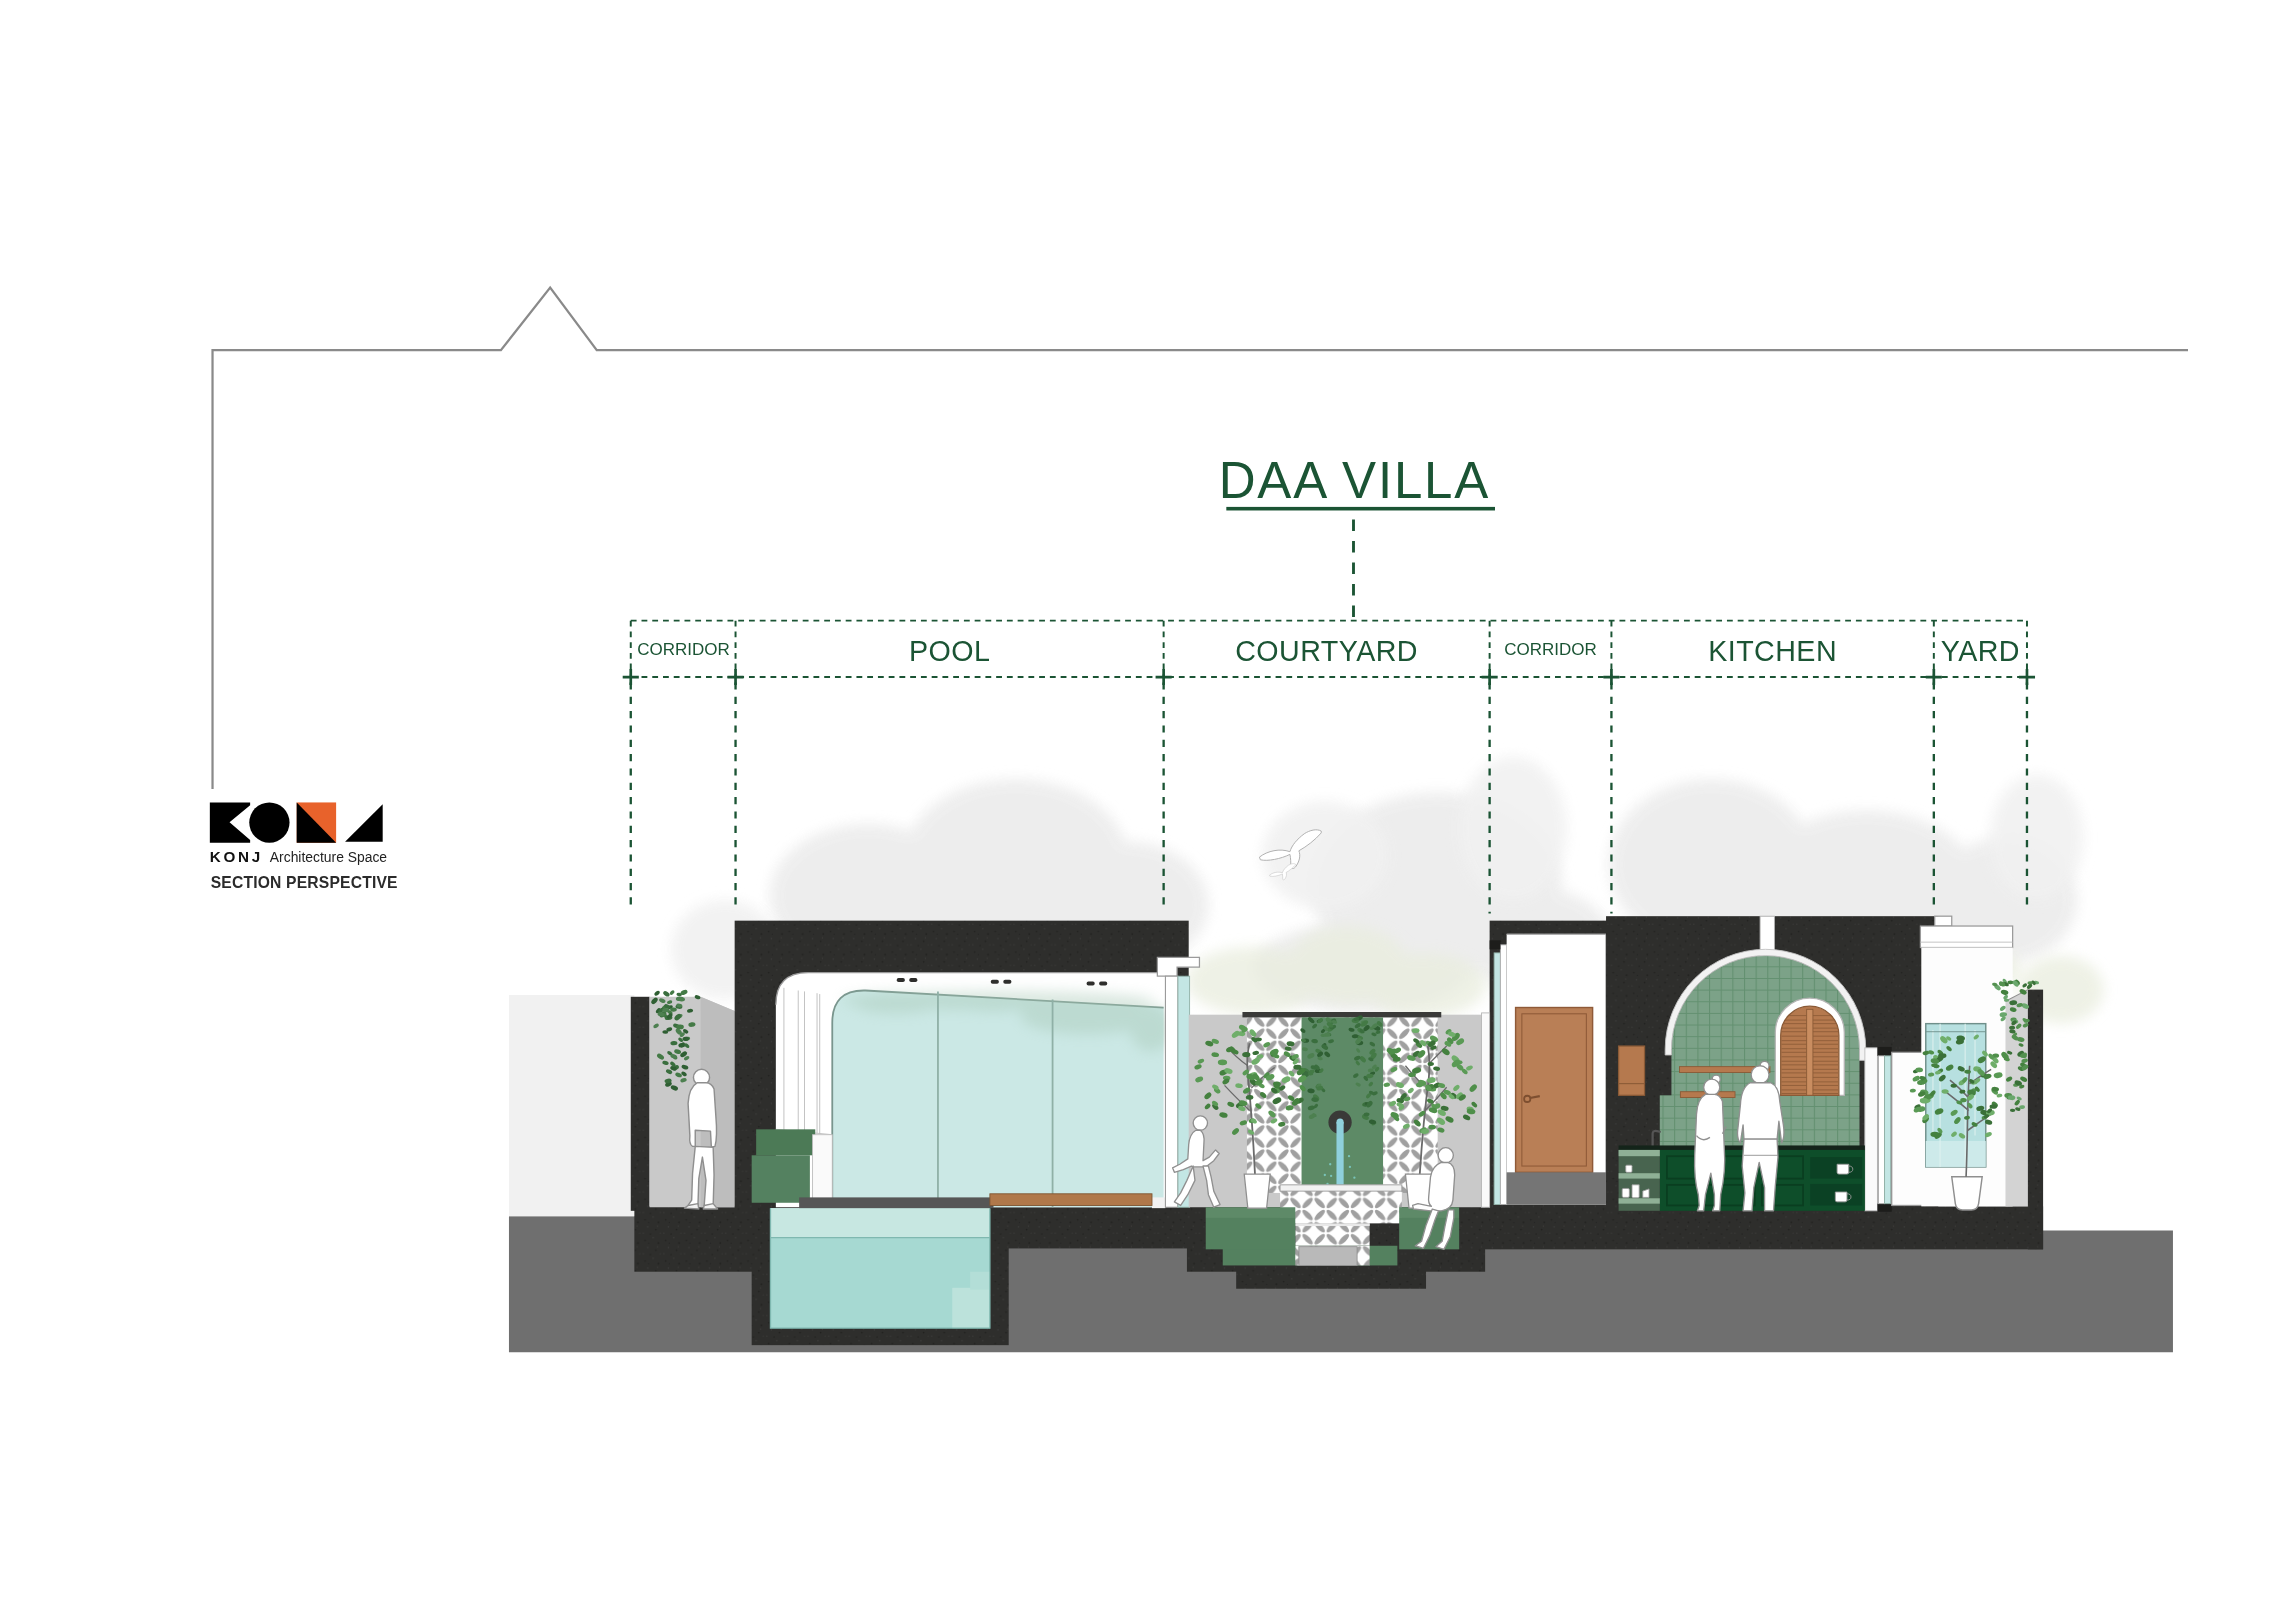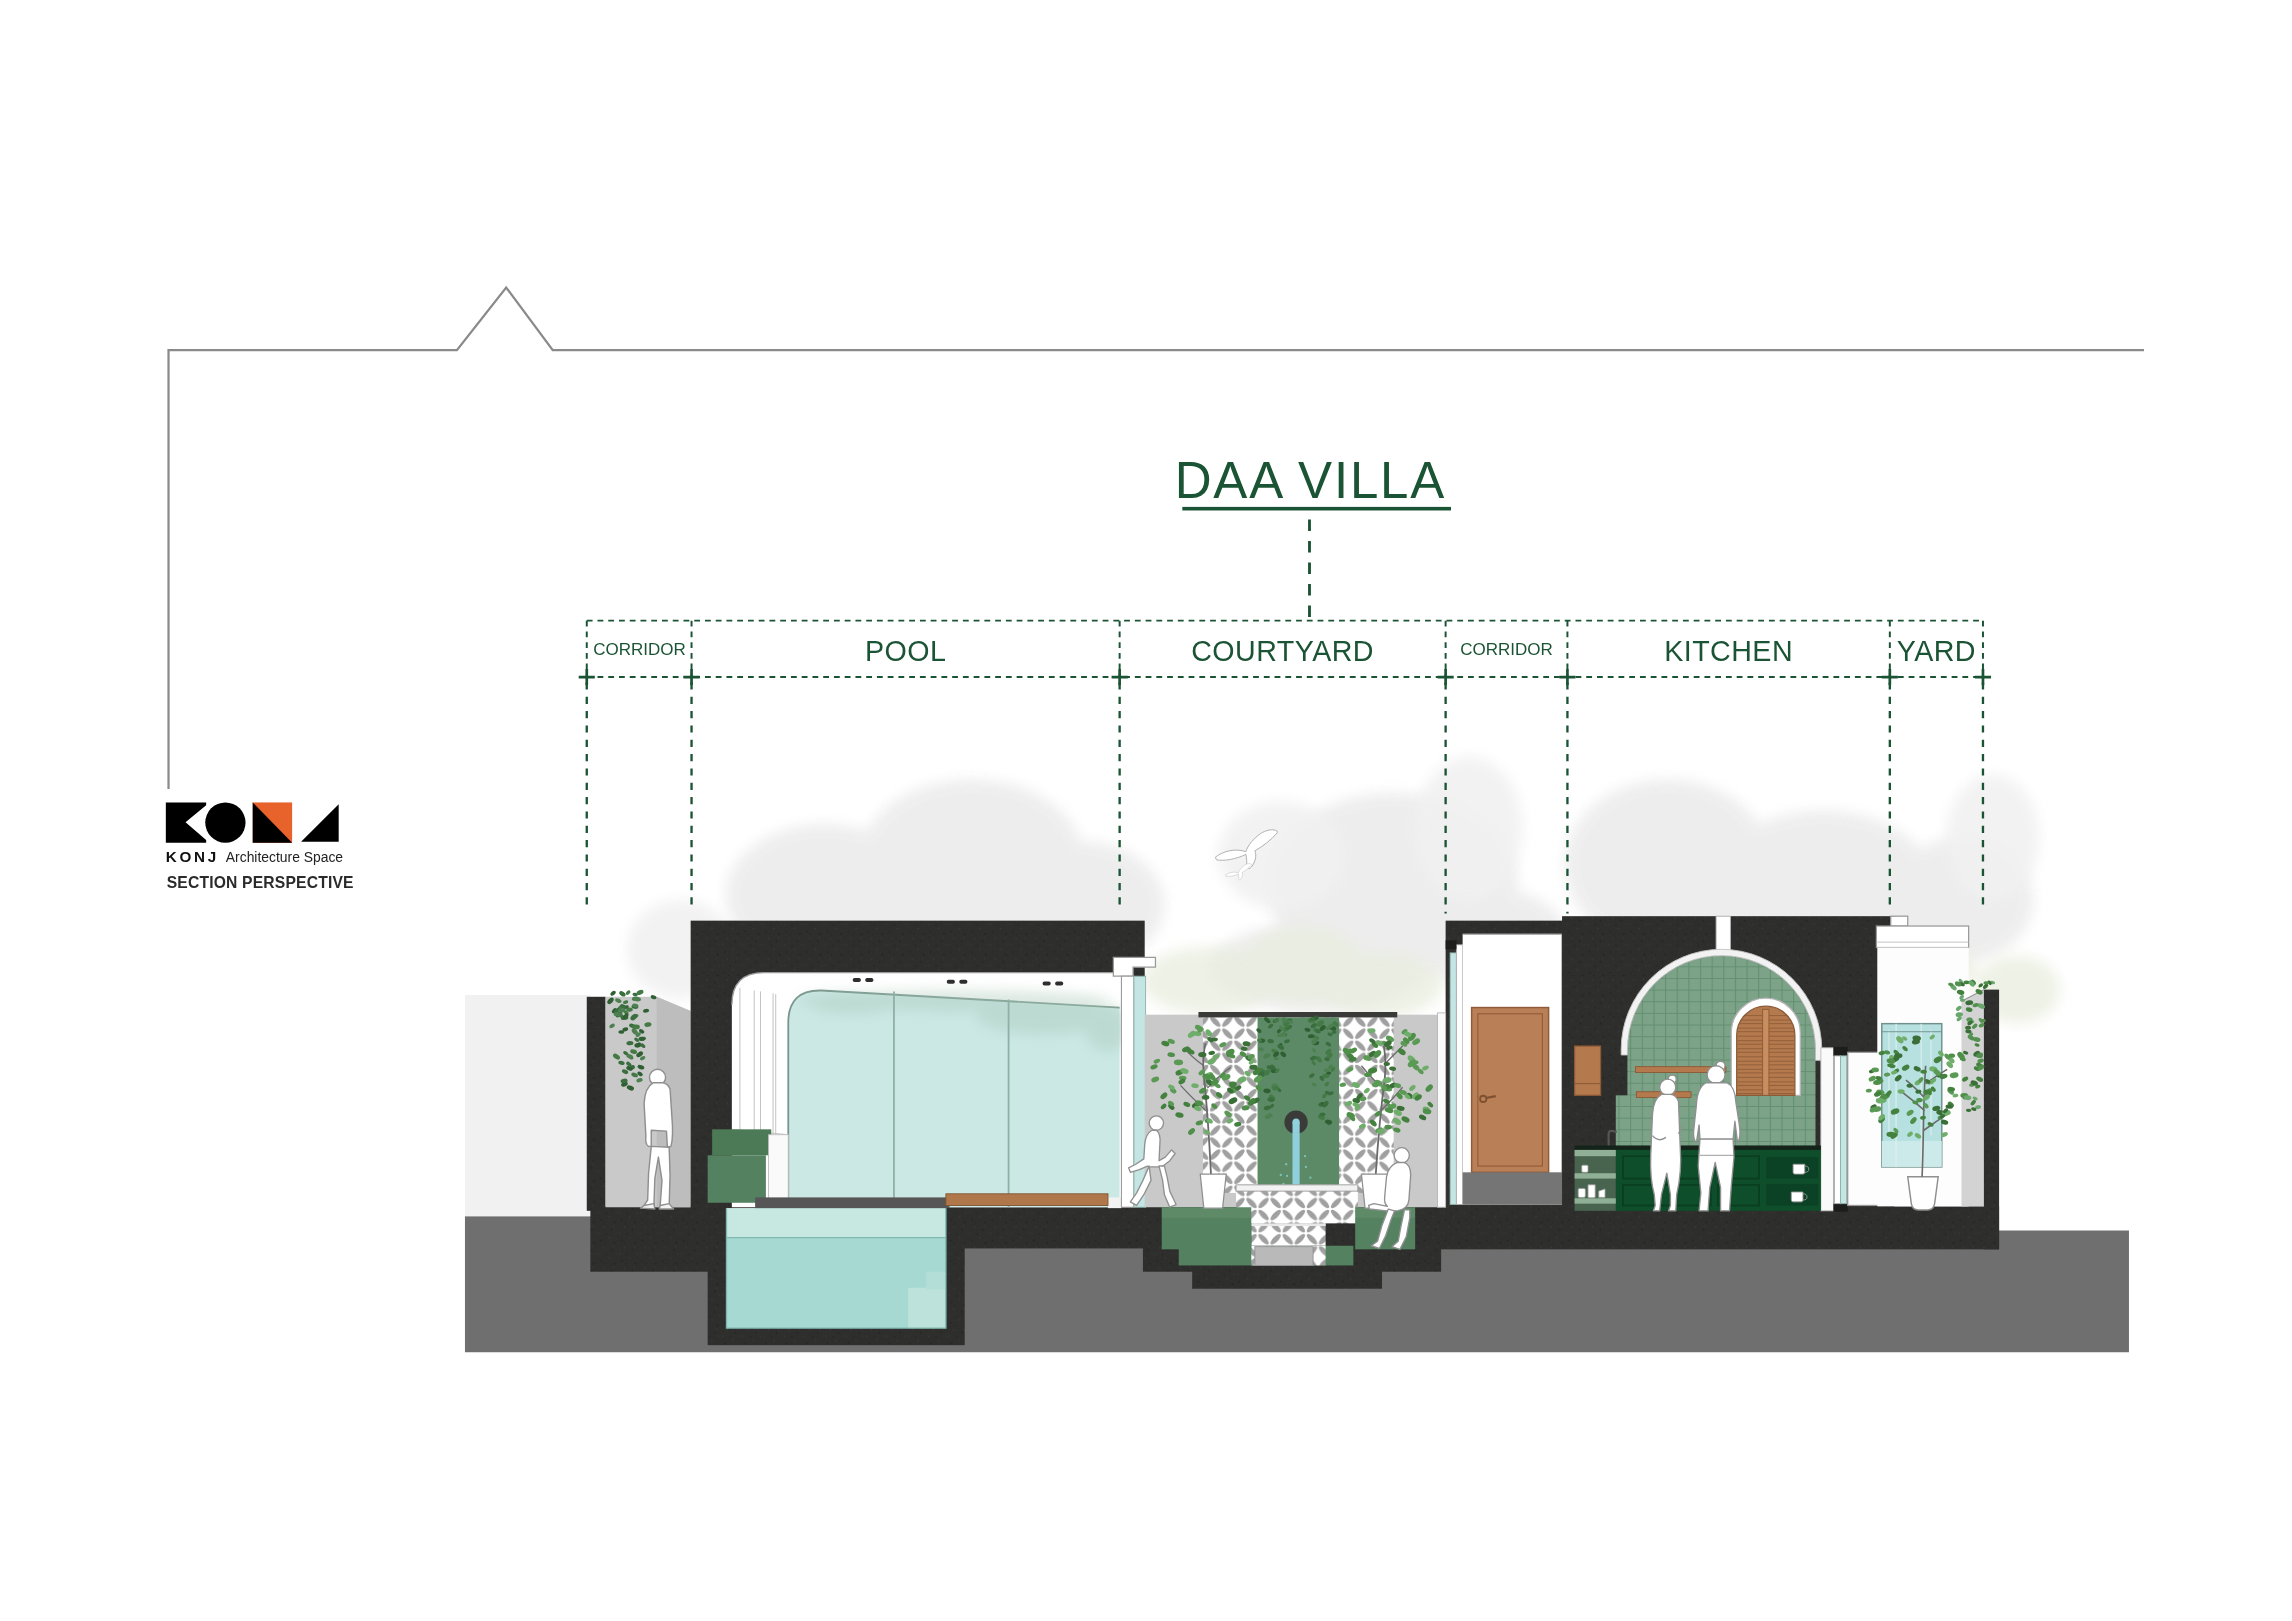--- a/index.html
+++ b/index.html
@@ -1,17 +1,17 @@
 <!DOCTYPE html>
 <html style="font-size:14.3px"><head>
 <meta charset="utf-8">
 <style>
   html,body{margin:0;padding:0;background:#ffffff;}
   .page{width:2144px;height:1621px;position:relative;overflow:hidden;background:#ffffff;
-        font-family:"Liberation Sans", sans-serif;}
+        font-family:"Liberation Sans", sans-serif;padding-left:44px;}
   svg{display:block;}
 </style>
 </head>
 <body>
 <div class="page">
 <svg width="2293" height="1621" viewBox="0 0 2560 1810" xmlns="http://www.w3.org/2000/svg">
 <defs>
 
   <pattern id="tilePat" width="27" height="27" patternUnits="userSpaceOnUse">
     <rect width="27" height="27" fill="#ffffff"></rect>

